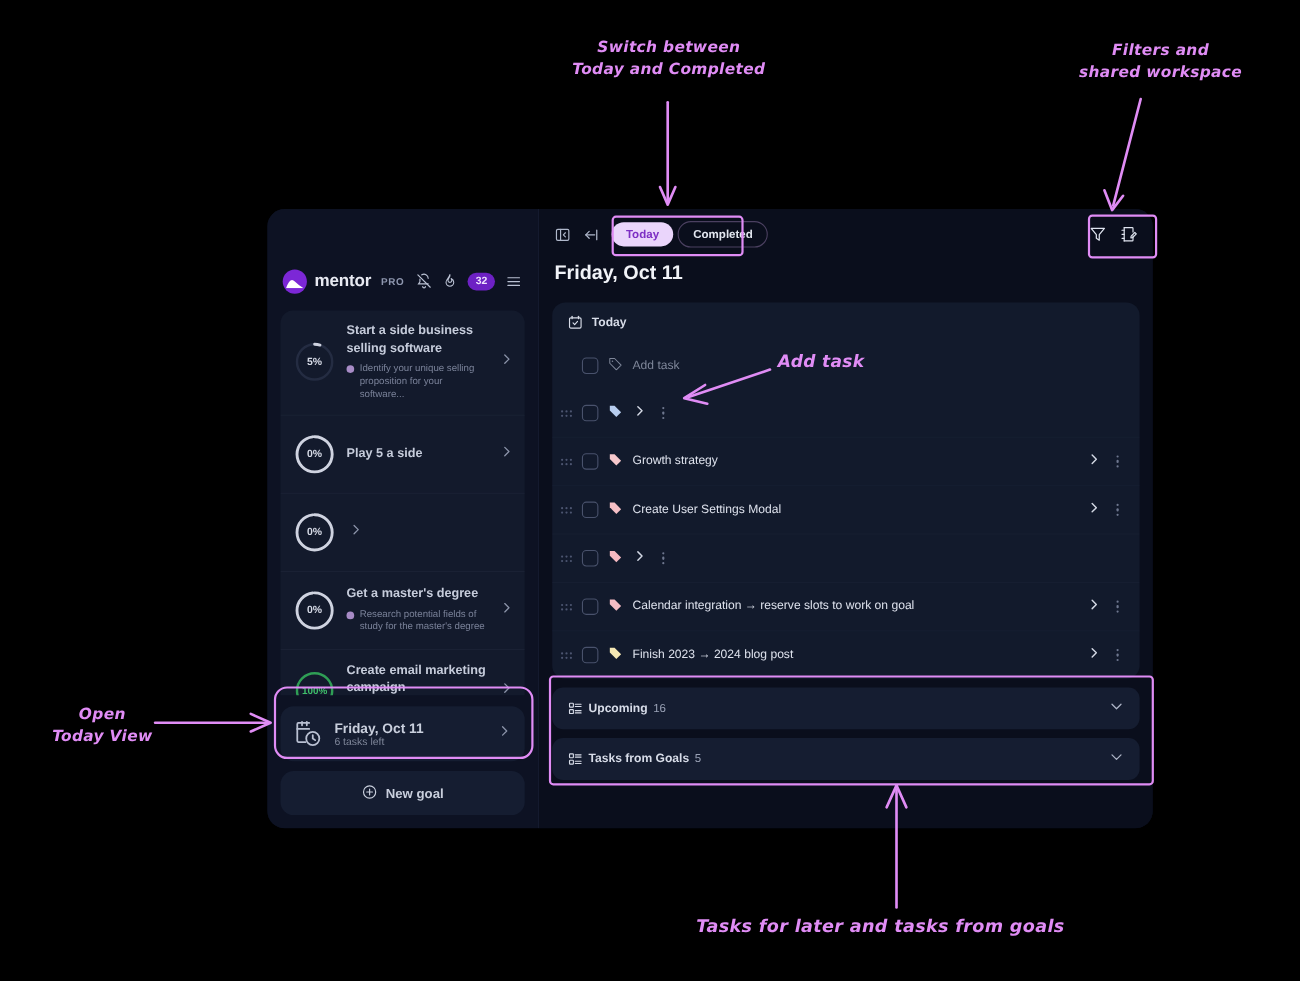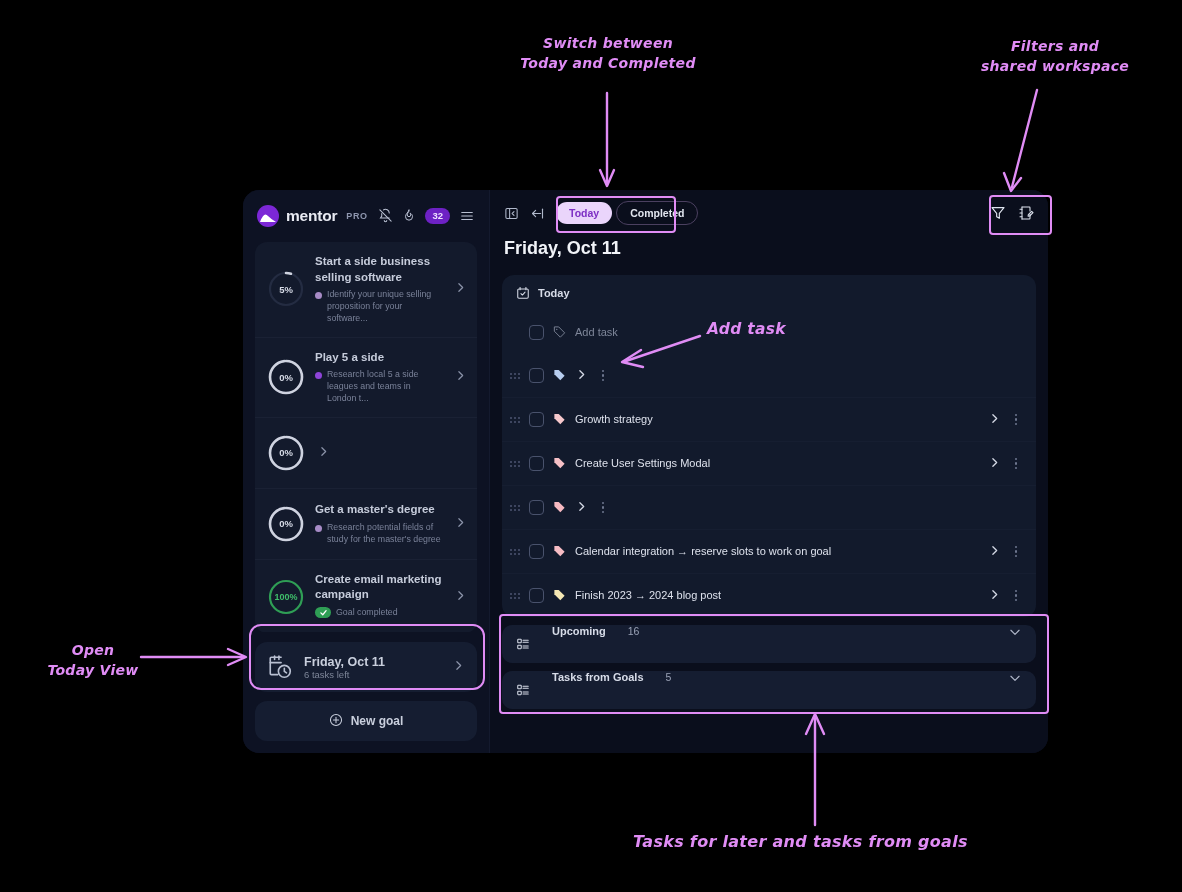--- a/index.html
+++ b/index.html
@@ -6,21 +6,21 @@
   body{width:1182px;height:892px;overflow:hidden;position:relative;
        font-family:"Liberation Sans",sans-serif;-webkit-font-smoothing:antialiased;}
 
   
   #app-window{position:absolute;left:243px;top:190px;width:805px;height:563px;
       background:#0b0f1e;border-radius:16px;display:flex;overflow:hidden;}
 
   
   #sidebar{width:246px;flex:0 0 246px;background:#0d1223;display:flex;flex-direction:column;
       border-right:1px solid #141a2e;}
-  .sb-head{height:52px;display:flex;align-items:center;padding:0 14px 0 14px;gap:7px;}
+  .sb-head{height:52px;display:flex;align-items:center;padding:0 14px 0 14px;gap:7px;margin-top:40px;}
   .logo-mark{width:22px;height:22px;border-radius:50%;background:#7c27d6;position:relative;
       overflow:hidden;flex:0 0 22px;}
   .logo-mark svg{position:absolute;left:3px;top:5px;}
   .logo-text{font-size:15.5px;font-weight:bold;color:#e8eaf2;letter-spacing:-0.2px;}
   .logo-pro{font-size:9px;font-weight:bold;color:#8e96ae;letter-spacing:0.6px;margin-left:2px;}
   .sb-head-icons{margin-left:auto;display:flex;align-items:center;gap:9px;}
   .ic{color:#b9c0d2;display:flex;align-items:center;}
   .streak-badge{background:#6d21c4;color:#efe3ff;font-size:9.5px;font-weight:bold;
       border-radius:9px;padding:2px 7px;line-height:1.2;}
 
@@ -71,21 +71,21 @@
   .grip i{width:2px;height:2px;background:#4c5570;border-radius:50%;display:block;}
   .cbx{width:13px;height:13px;flex:0 0 13px;border:1.4px solid #49526c;border-radius:4px;}
   .tag{flex:0 0 12px;}
   .task-text{flex:1;font-size:11px;color:#dde1ec;line-height:1.38;min-width:0;}
   .task-text.muted{color:#7e8699;}
   .t-arrow{color:#d3d8e4;flex:0 0 auto;}
   .t-dots{width:12px;flex:0 0 12px;display:flex;flex-direction:column;align-items:center;gap:2px;}
   .t-dots i{width:2.4px;height:2.4px;border-radius:50%;background:#6e778f;display:block;}
 
   .sect{margin:8px 12px 0 12px;background:#151d31;border-radius:10px;height:38px;
-      display:flex;gap:22px;padding:0 14px;}
+      display:flex;align-items:center;gap:5px;padding:0 14px;}
   .sect-title{font-size:11px;font-weight:bold;color:#d7dce8;}
   .sect-count{font-size:10.5px;color:#9aa2b6;}
   .sect .chev-d{margin-left:auto;color:#aeb5c7;}
 
   
   .ann{position:absolute;color:#e08cf5;font-family:"DejaVu Sans",sans-serif;
       font-weight:bold;font-size:14px;line-height:1.45;white-space:pre;
       letter-spacing:0.3px;font-style:italic;}
   .hl{position:absolute;border:2.5px solid #e08cf5;border-radius:4px;pointer-events:none;}
   svg.arrow{position:absolute;overflow:visible;}
@@ -154,24 +154,20 @@
           <div class="goal-row">
             <div class="ring">
               <svg width="38" height="38">
                 <circle cx="19" cy="19" r="16" fill="none" stroke="#242c42" stroke-width="2.2"></circle>
                 <circle cx="19" cy="19" r="16" fill="none" stroke="#cfd3e0" stroke-width="2.6" stroke-linecap="round" stroke-dasharray="100.53096491487338" stroke-dashoffset="2.5" transform="rotate(-90 19 19)"></circle>
               </svg>
               <span>0%</span>
             </div>
             <div class="goal-main">
               <div class="goal-title">Play 5 a side</div>
-              <div class="goal-sub">
-                <span class="dot" style="background:#8e44d8"></span>
-                <span class="goal-sub-text">Research local 5 a side leagues and teams in London t...</span>
-              </div>
             </div>
             <span class="chev"><svg width="13" height="13" viewBox="0 0 24 24" fill="none" stroke="currentColor" stroke-width="2.2" stroke-linecap="round" stroke-linejoin="round">
                 <polyline points="9 5 16 12 9 19"></polyline>
               </svg></span>
           </div>
           <div class="goal-row">
             <div class="ring">
               <svg width="38" height="38">
                 <circle cx="19" cy="19" r="16" fill="none" stroke="#242c42" stroke-width="2.2"></circle>
                 <circle cx="19" cy="19" r="16" fill="none" stroke="#cfd3e0" stroke-width="2.6" stroke-linecap="round" stroke-dasharray="100.53096491487338" stroke-dashoffset="2.5" transform="rotate(-90 19 19)"></circle>

